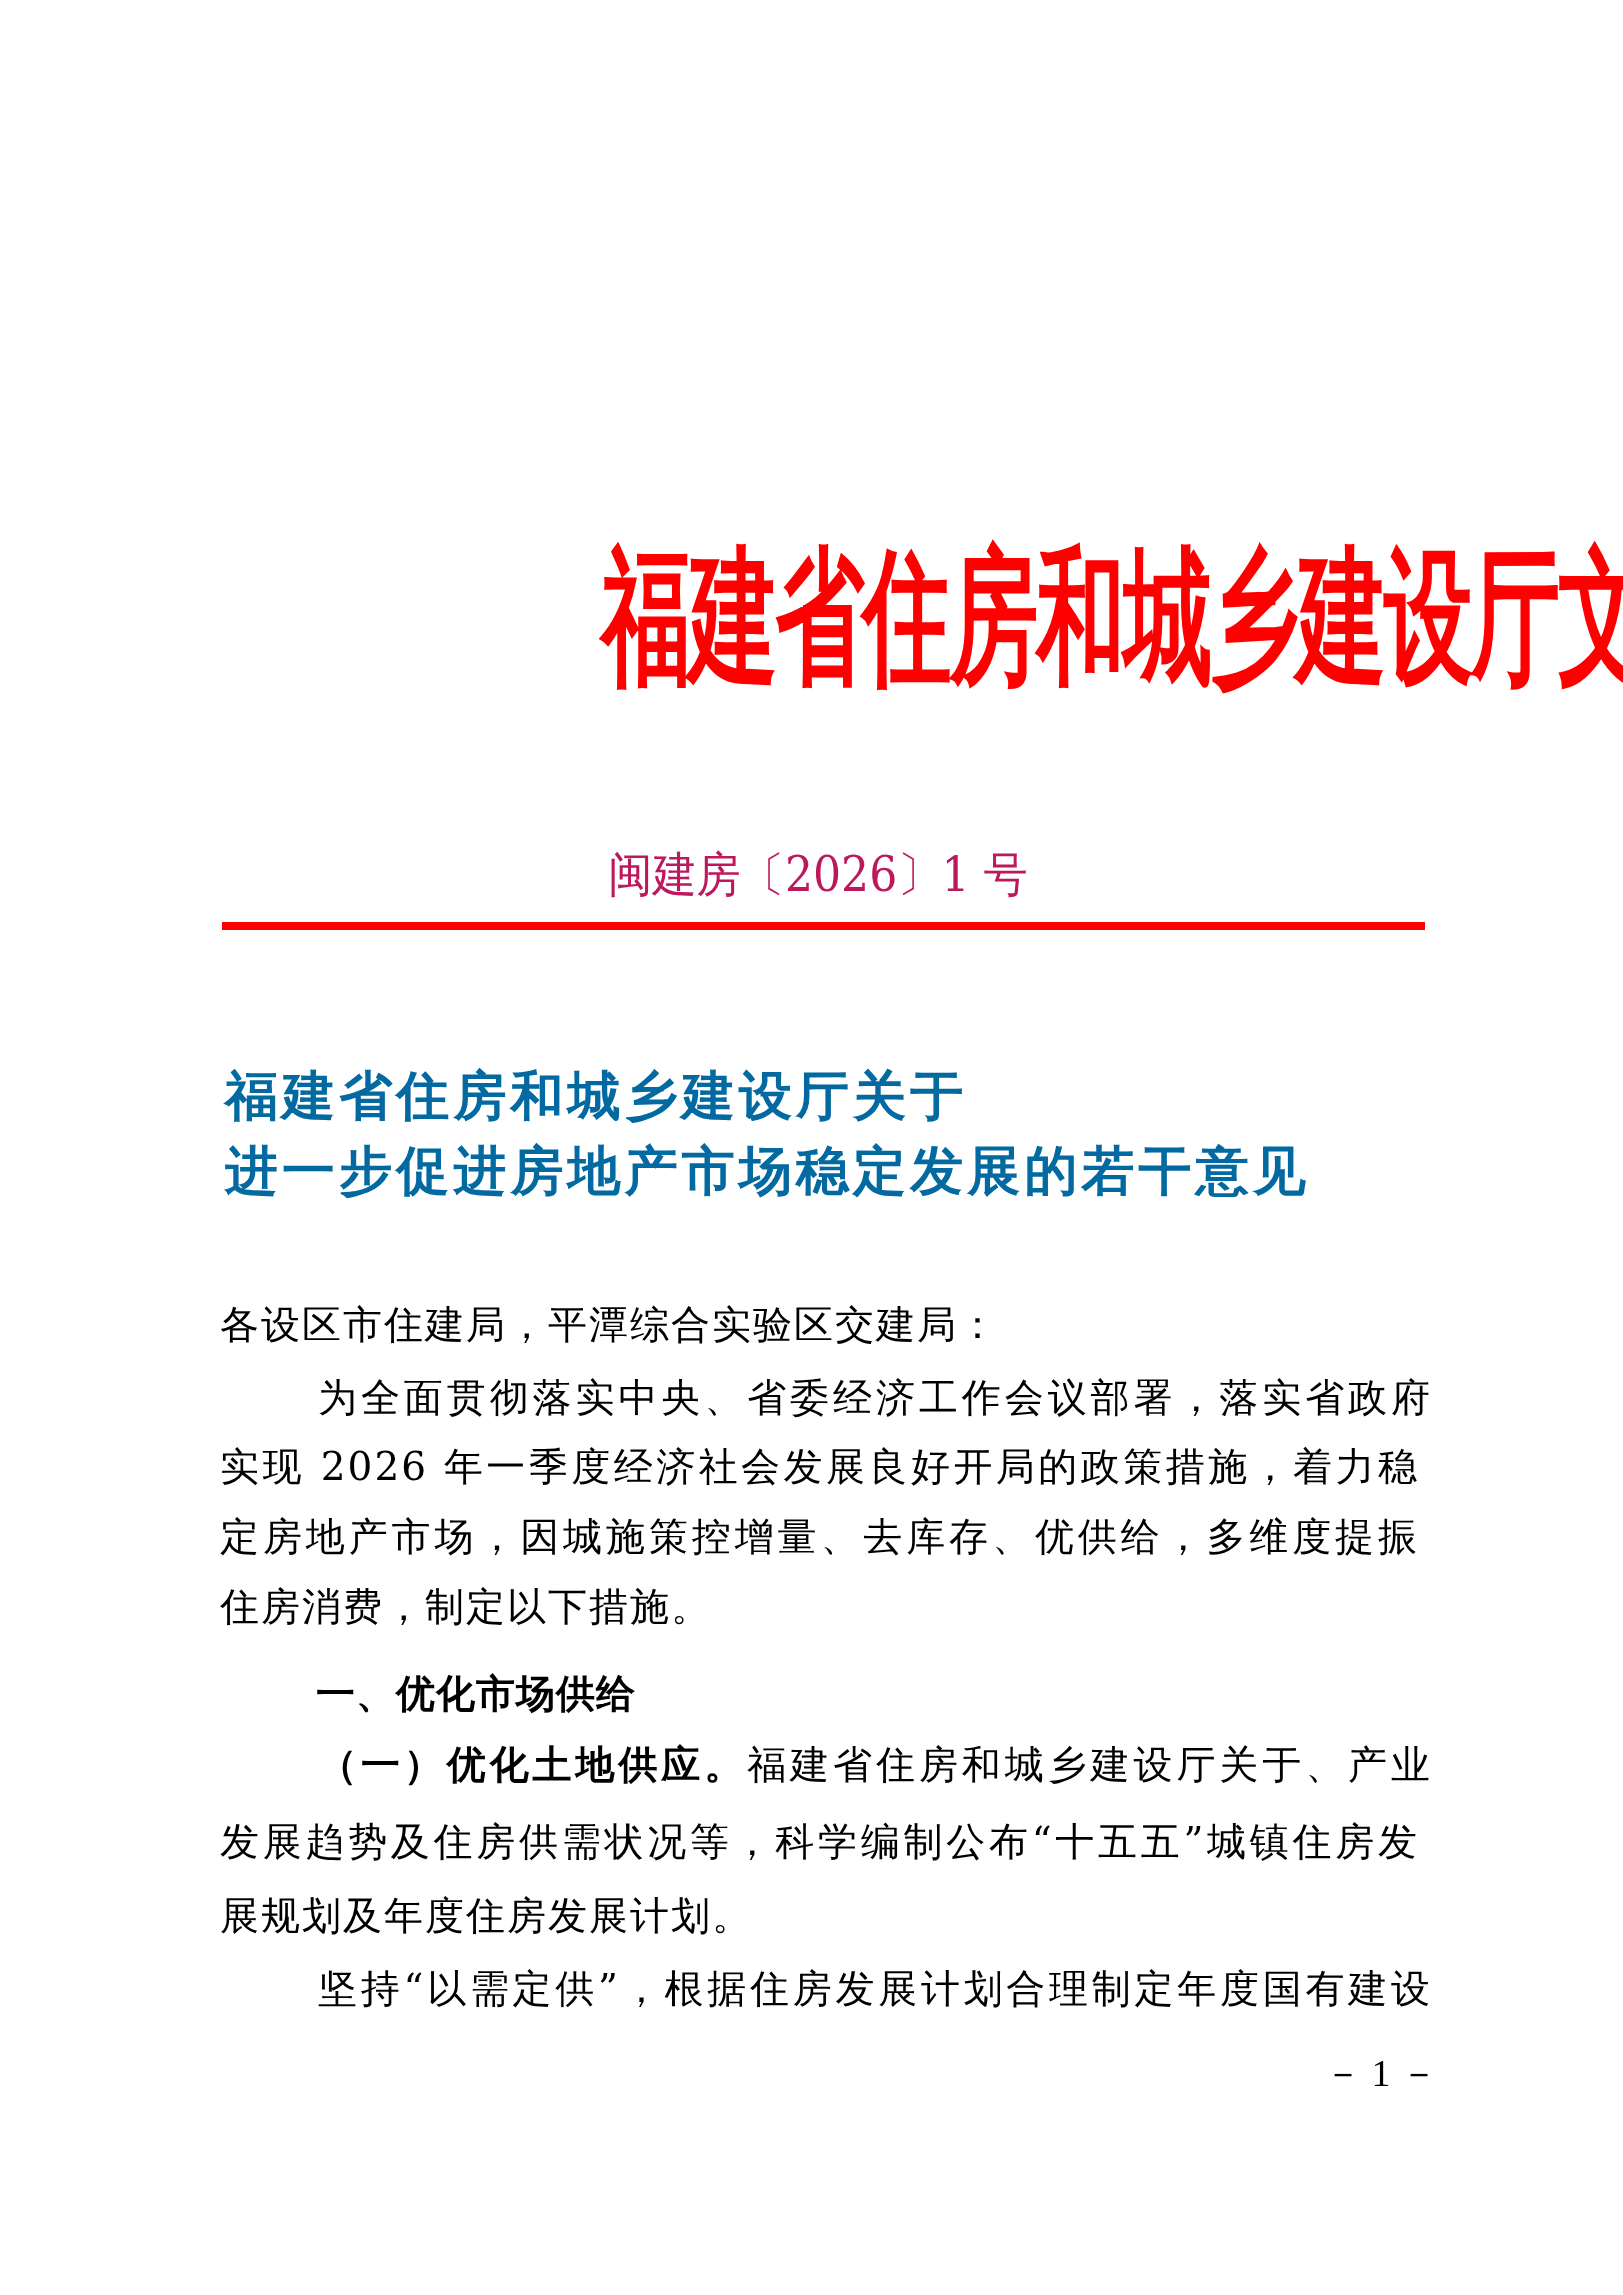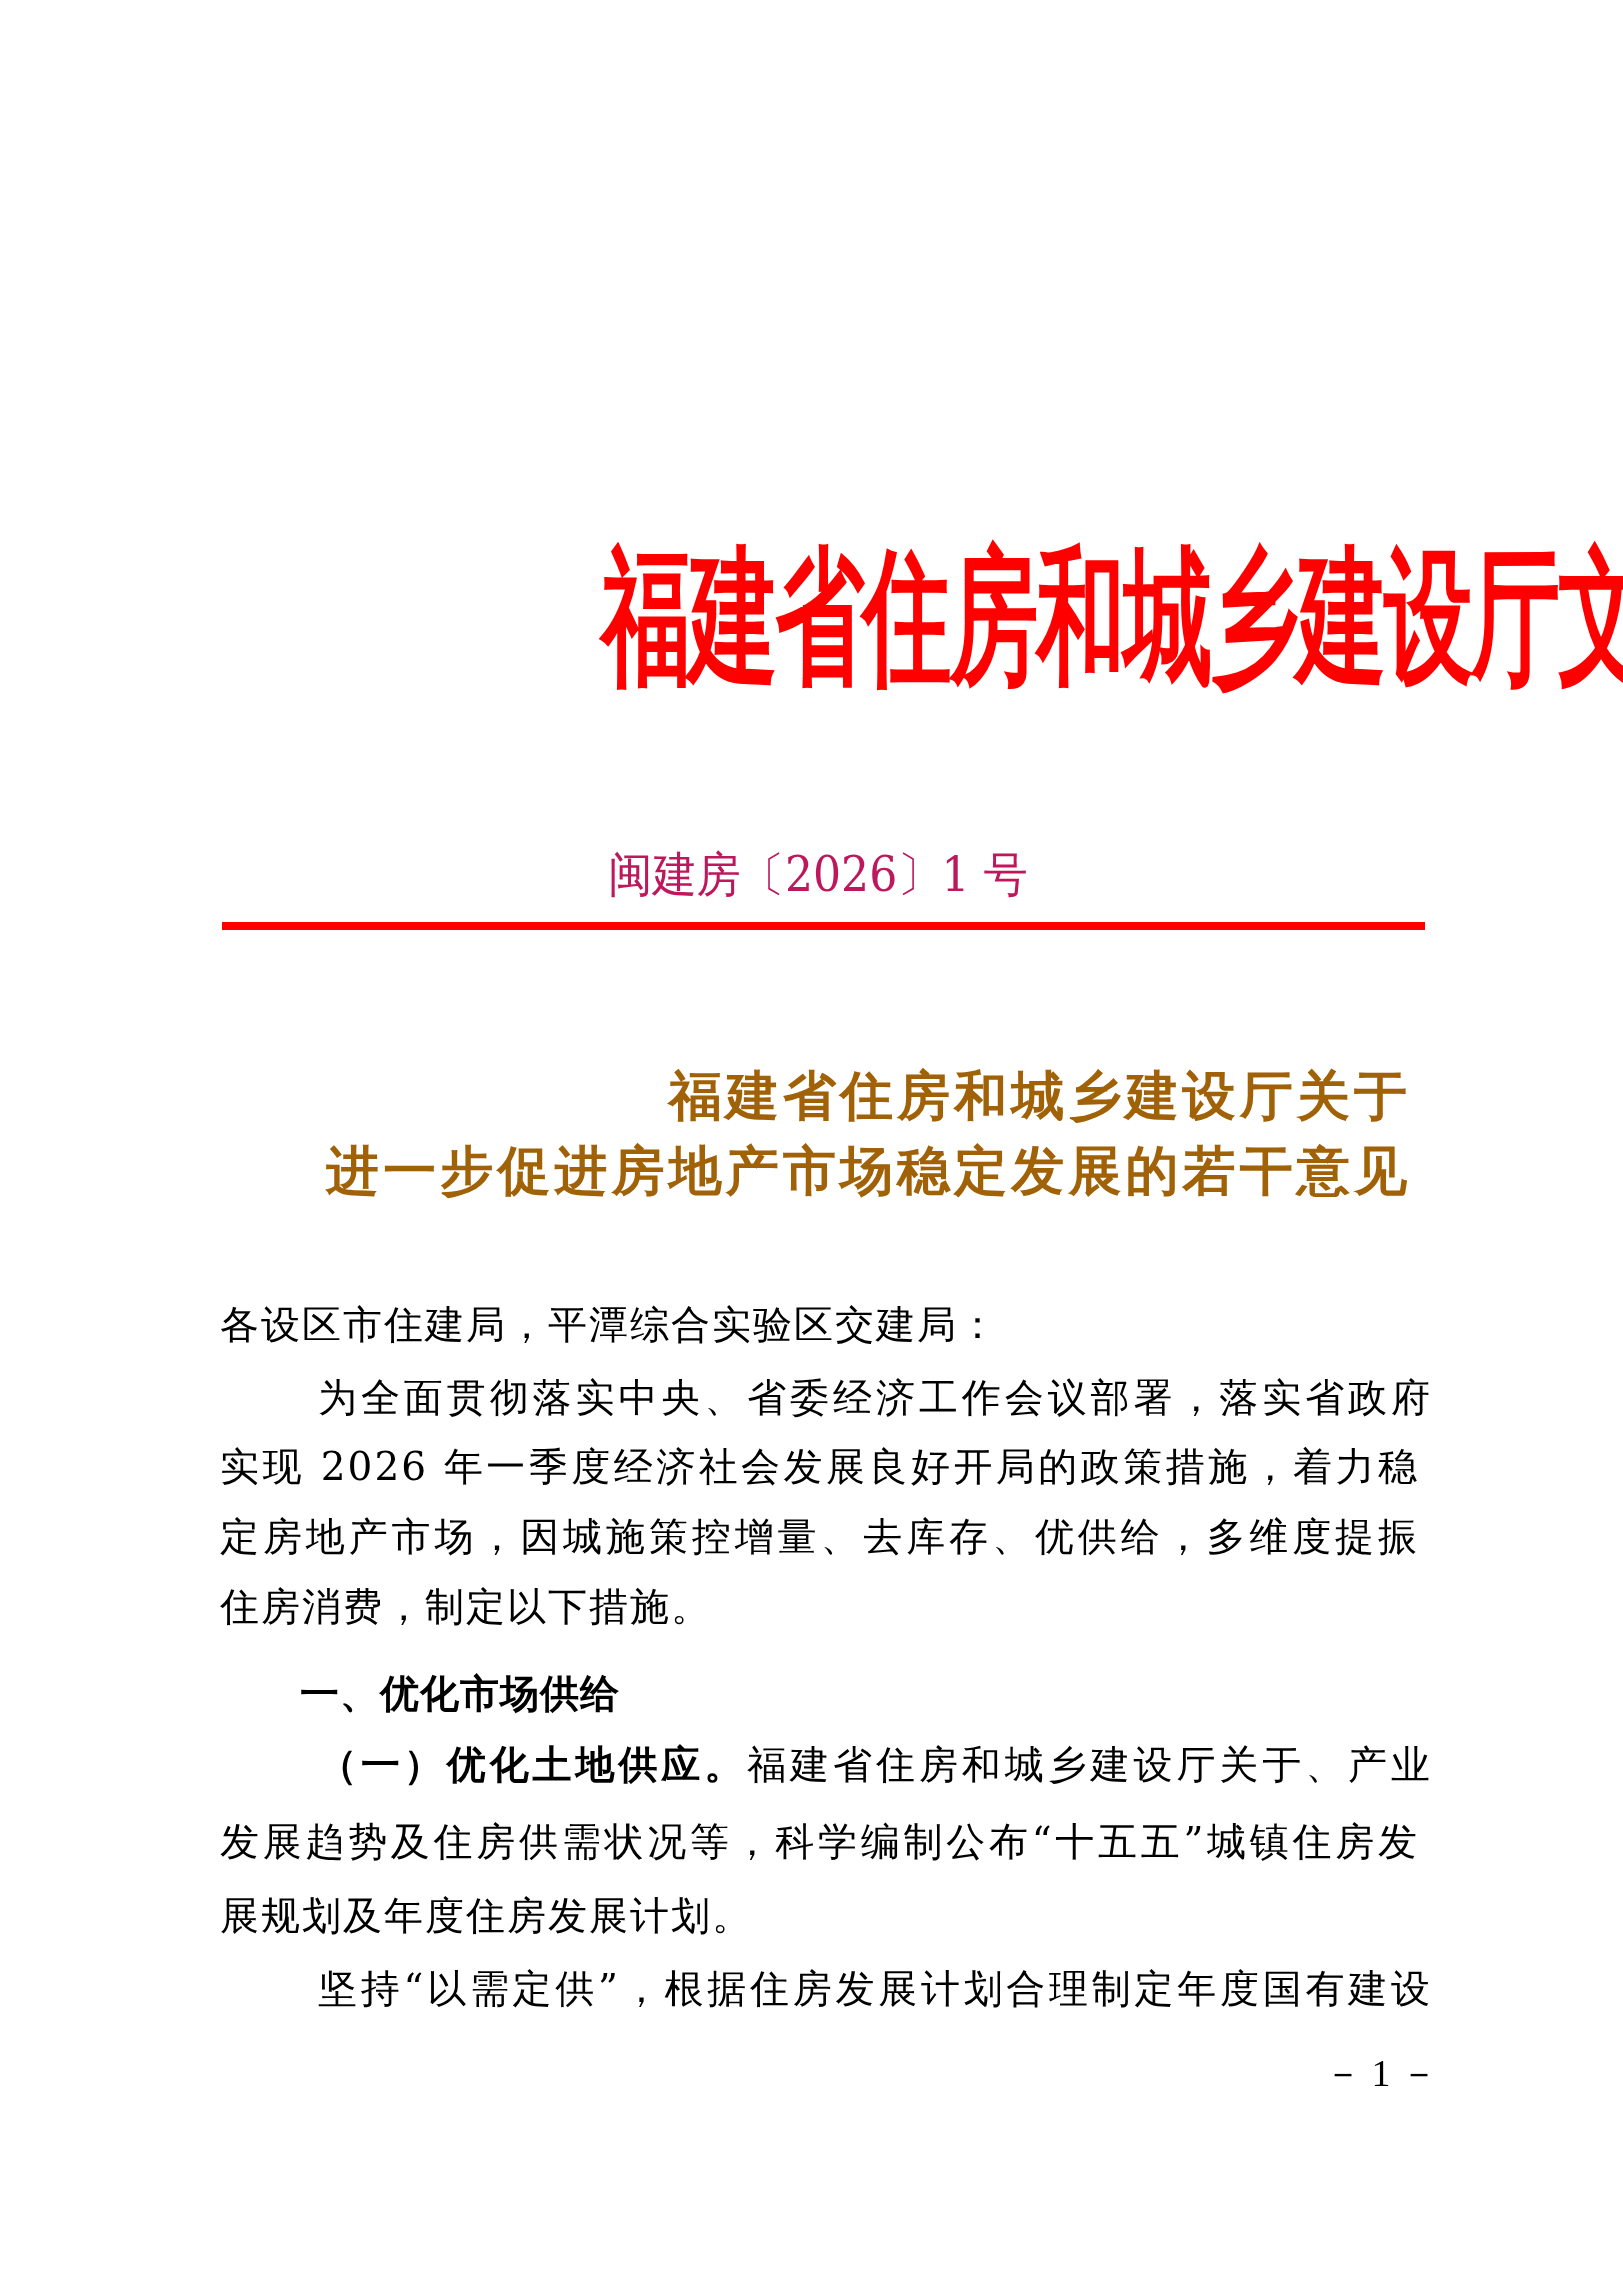--- a/index.html
+++ b/index.html
@@ -23,33 +23,33 @@
   }
   .doc-number span.inner { display: inline-block; transform: scaleX(0.92); }
 
   .red-rule {
     position: absolute; left: 222px; top: 922px; width: 1203px; height: 8.2px; background: #ff0000;
   }
 
   .title-line {
     position: absolute; left: 225px; width: 1186px; height: 66px;
     font-family: Liberation Sans, sans-serif; font-weight: bold;
-    font-size: 53px; line-height: 66px; color: #a16207; text-align: right; white-space: nowrap;
+    font-size: 53px; line-height: 66px; color: #0369a1; text-align: left; white-space: nowrap;
     letter-spacing: 4.1px;
   }
 
   .body-line {
     position: absolute; left: 220px; width: 1199px; height: 51px;
     font-family: "DejaVu Serif", "Liberation Serif", serif; font-size: 39px; line-height: 51px;
     color: #000; white-space: nowrap; letter-spacing: 2px;
   }
   .body-line.justify { text-align: justify; text-align-last: justify; }
   .body-line.indent { left: 318px; width: 1114px; }
   .heading-line {
-    position: absolute; left: 300px; height: 51px;
+    position: absolute; left: 316px; height: 51px;
     font-family: "DejaVu Sans", "Liberation Sans", sans-serif; font-weight: bold; font-size: 39px;
     line-height: 51px; color: #000; white-space: nowrap; letter-spacing: 1px;
   }
   .lead-bold { font-weight: bold; margin-top: 31px; }
 
   .page-number {
     position: absolute; left: 1324px; top: 2050px; width: 102px; height: 46px;
     font-family: "Liberation Serif", "DejaVu Serif", serif; font-size: 38px; line-height: 46px;
     color: #000; text-align: center; white-space: nowrap;
   }

